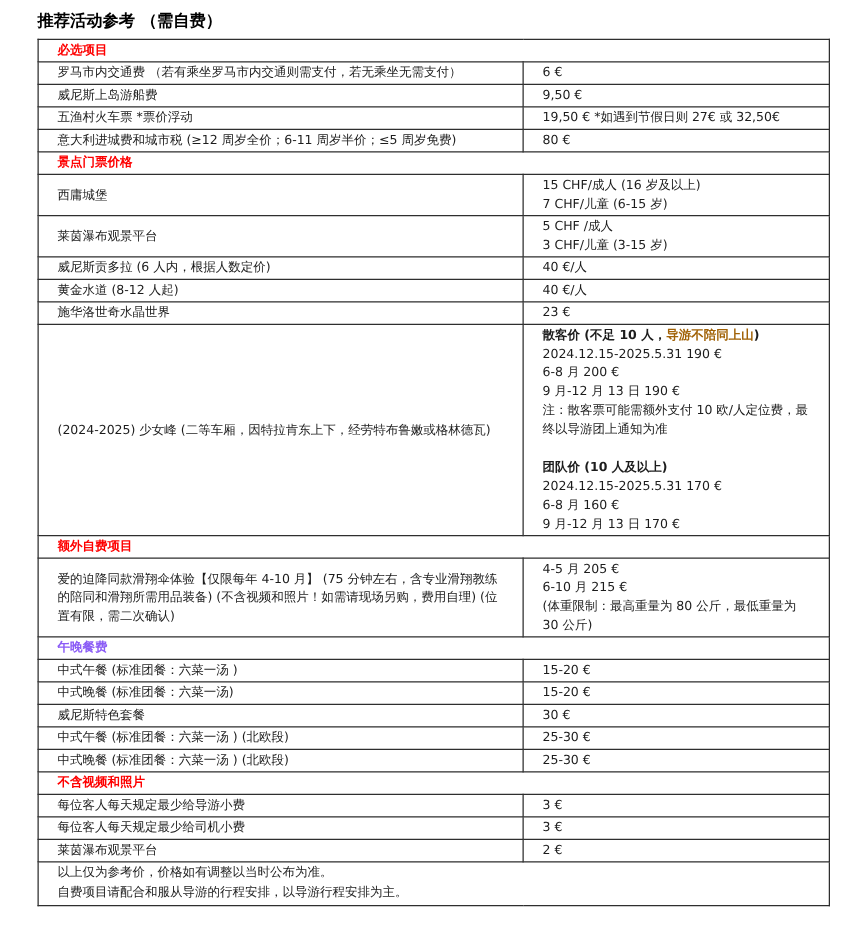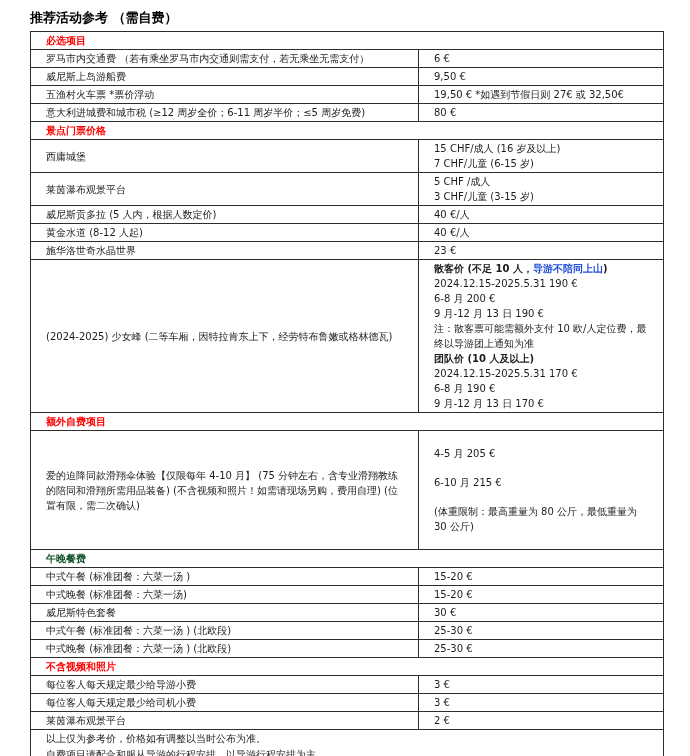--- a/index.html
+++ b/index.html
@@ -26,26 +26,26 @@
   table.price td {
     border: 1px solid #2e2e2e;
     font-size: 10px;
     line-height: 15px;
     padding: 1px 15px;
     vertical-align: middle;
     overflow-wrap: break-word;
   }
   col.c-item { width: 388px; }
   col.c-price { width: 245px; }
-  td.sec { font-weight: bold; color: #14532d; }
+  td.sec { font-weight: bold; color: #8b5cf6; }
   td.sec.red { color: #fe0000; }
-  .b { font-weight: bold; }
-  .red { color: #1d4ed8; }
+  .b { font-weight: bold; margin-top: 16px; }
+  .red { color: #a16207; }
   .line { min-height: 15px; }
-  .line.sp { margin: 14px 0; }
+  .line.sp { margin: 0 0; }
   td.footer { padding: 4px 5px; }
   td.footer .line { line-height: 16px; }
 </style>
 </head>
 <body>
 
 <div class="page">
   <div class="title">推荐活动参考 （需自费）</div>
   <table class="price">
     <colgroup>
@@ -91,21 +91,21 @@
           </td>
         </tr>
         <tr>
           <td class="item">莱茵瀑布观景平台</td>
           <td class="pricecell">
             <div class="line">5 CHF /成人</div>
             <div class="line">3 CHF/儿童 (3-15 岁)</div>
           </td>
         </tr>
         <tr>
-          <td class="item">威尼斯贡多拉 (5 人内，根据人数定价)</td>
+          <td class="item">威尼斯贡多拉 (6 人内，根据人数定价)</td>
           <td class="pricecell">
             <div class="line">40 €/人</div>
           </td>
         </tr>
         <tr>
           <td class="item">黄金水道 (8-12 人起)</td>
           <td class="pricecell">
             <div class="line">40 €/人</div>
           </td>
         </tr>
@@ -118,21 +118,21 @@
         <tr>
           <td class="item"> (2024-2025) 少女峰 (二等车厢，因特拉肯东上下，经劳特布鲁嫩或格林德瓦)</td>
           <td class="pricecell">
             <div class="line"><span class="b">散客价 (不足 10 人，</span><span class="b red">导游不陪同上山</span><span class="b">)</span></div>
             <div class="line">2024.12.15-2025.5.31 190 €</div>
             <div class="line">6-8 月 200 €</div>
             <div class="line">9 月-12 月 13 日 190 €</div>
             <div class="line">注：散客票可能需额外支付 10 欧/人定位费，最终以导游团上通知为准</div>
             <div class="line b">团队价 (10 人及以上)</div>
             <div class="line">2024.12.15-2025.5.31 170 €</div>
-            <div class="line">6-8 月 190 €</div>
+            <div class="line">6-8 月 160 €</div>
             <div class="line">9 月-12 月 13 日 170 €</div>
           </td>
         </tr>
         <tr>
           <td colspan="2" class="sec red">额外自费项目</td>
         </tr>
         <tr>
           <td class="item">爱的迫降同款滑翔伞体验【仅限每年 4-10 月】 (75 分钟左右，含专业滑翔教练的陪同和滑翔所需用品装备) (不含视频和照片！如需请现场另购，费用自理) (位置有限，需二次确认)</td>
           <td class="pricecell">
             <div class="line sp">4-5 月 205 €</div>

